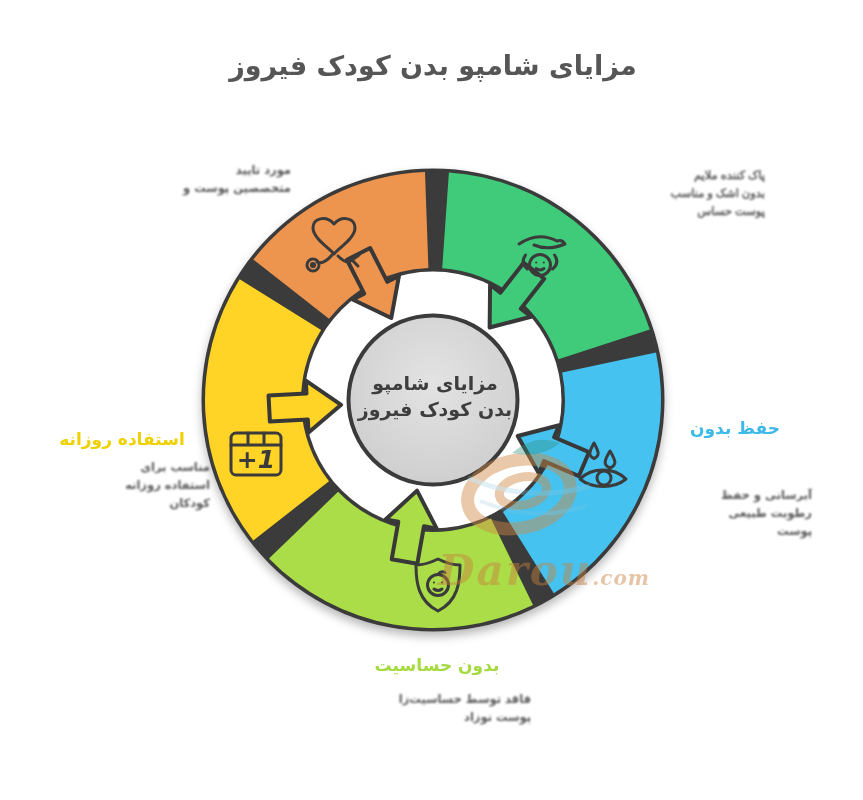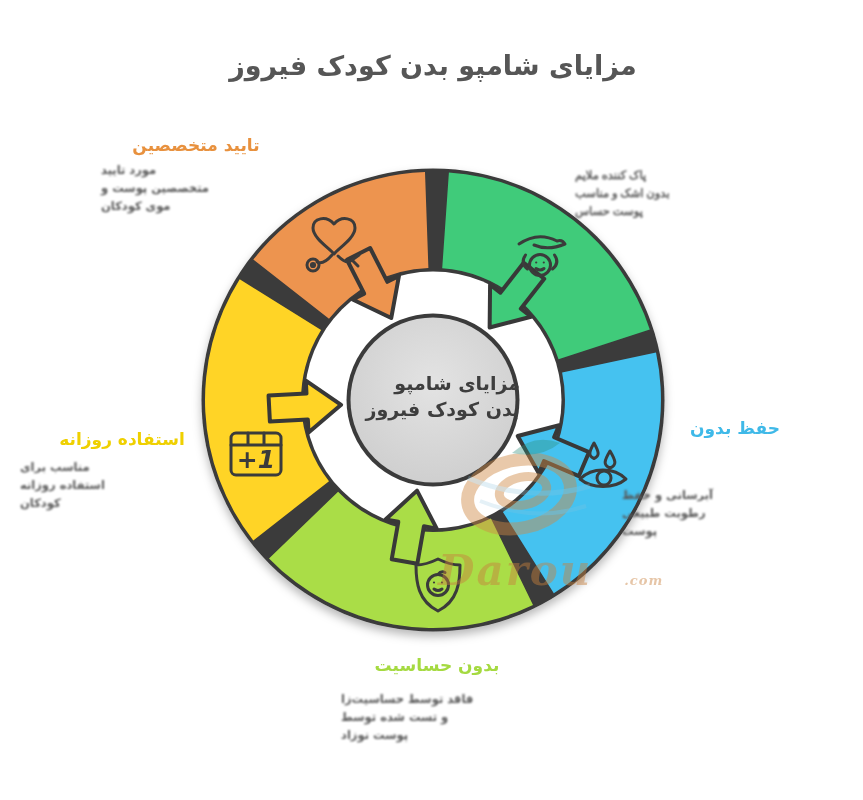--- a/index.html
+++ b/index.html
@@ -3,38 +3,38 @@
 <meta charset="utf-8">
 <style>
   html,body{margin:0;padding:0;background:#fff;}
   .stage{position:relative;width:863px;height:800px;background:#ffffff;overflow:hidden;
          font-family:"DejaVu Sans",sans-serif;}
   .stage svg{position:absolute;left:0;top:0;}
   .title{position:absolute;left:210px;top:50px;width:446px;text-align:center;
          font-size:27px;font-weight:bold;color:#565656;filter:blur(.6px);}
   .seg-label{position:absolute;width:190px;text-align:center;font-size:17px;
          font-weight:bold;filter:blur(.4px);}
-  .seg-desc{position:absolute;width:190px;text-align:left;font-size:11.5px;
+  .seg-desc{position:absolute;width:190px;text-align:right;font-size:11.5px;
          font-weight:600;color:#575757;line-height:1.55;filter:blur(.8px);}
   .lbl-specialists{left:101px;top:135px;}
   .desc-specialists{left:101px;top:162px;}
   .lbl-gentle{left:580px;top:121px;}
   .desc-gentle{left:575px;top:167px;font-family:Liberation Serif, serif;}
   .lbl-moisture{left:640px;top:418px;}
   .desc-moisture{left:622px;top:453px;margin-top:34px;}
   .lbl-hypo{left:342px;top:655px;}
   .desc-hypo{left:341px;top:691px;}
   .lbl-daily{left:27px;top:429px;}
   .desc-daily{left:20px;top:459px;}
-  .center-text{position:absolute;left:350px;top:371px;width:170px;
+  .center-text{position:absolute;left:350px;top:371px;width:170px;text-align:center;
          font-size:19px;font-weight:bold;color:#3e3e3e;line-height:1.35;filter:blur(.3px);}
   .watermark{position:absolute;left:438px;top:546px;color:#c8803d;opacity:.45;
          font-family:"DejaVu Serif",serif;font-weight:bold;font-style:italic;
          font-size:42px;letter-spacing:2px;white-space:nowrap;}
-  .watermark .suffix{font-size:13px;letter-spacing:1px;margin-left:32px;}
+  .watermark .suffix{font-size:20px;letter-spacing:1px;}
 </style>
 </head>
 <body>
 
 <div class="stage">
 
   <div class="title" dir="rtl">مزایای شامپو بدن کودک فیروز</div>
 
   <svg width="863" height="800" viewBox="0 0 863 800">
     <defs>
@@ -116,44 +116,41 @@
 
     <g opacity="0.45">
       <ellipse cx="519" cy="494" rx="52" ry="34" fill="none" stroke="#d08a45" stroke-width="13" transform="rotate(-12 519 494)"></ellipse>
       <ellipse cx="523" cy="491" rx="24" ry="14" fill="none" stroke="#d08a45" stroke-width="9" transform="rotate(-12 523 491)"></ellipse>
       <path d="M 512,453 q 22,-20 48,-10 q -20,16 -48,10 Z" fill="#2f8f7c" opacity="0.85"></path>
       <path d="M 468,478 q 62,26 122,8" stroke="#8fc4de" stroke-width="5" fill="none" opacity="0.6"></path>
       <path d="M 480,501 q 55,22 106,5" stroke="#8fc4de" stroke-width="4" fill="none" opacity="0.5"></path>
     </g>
   </svg>
 
-  <div class="seg-label lbl-specialists" dir="rtl" style="color: rgb(232, 145, 62);">تایید متخصصین</div>
   <div class="seg-desc desc-specialists" dir="rtl">
       <div>مورد تایید</div>
       <div>متخصصین پوست و</div>
-      <div>موی کودکان</div>
     </div>
 
   <div class="seg-desc desc-gentle" dir="rtl">
       <div>پاک کننده ملایم</div>
       <div>بدون اشک و مناسب</div>
       <div>پوست حساس</div>
     </div>
 
   <div class="seg-label lbl-moisture" dir="rtl" style="color: rgb(63, 185, 232);">حفظ بدون</div>
   <div class="seg-desc desc-moisture" dir="rtl">
       <div>آبرسانی و حفظ</div>
       <div>رطوبت طبیعی</div>
       <div>پوست</div>
     </div>
 
   <div class="seg-label lbl-hypo" dir="rtl" style="color: rgb(165, 218, 65);">بدون حساسیت</div>
   <div class="seg-desc desc-hypo" dir="rtl">
       <div>فاقد توسط حساسیت‌زا</div>
-      <div>و تست شده توسط</div>
       <div>پوست نوزاد</div>
     </div>
 
   <div class="seg-label lbl-daily" dir="rtl" style="color: rgb(239, 208, 0);">استفاده روزانه</div>
   <div class="seg-desc desc-daily" dir="rtl">
       <div>مناسب برای</div>
       <div>استفاده روزانه</div>
       <div>کودکان</div>
     </div>
 

